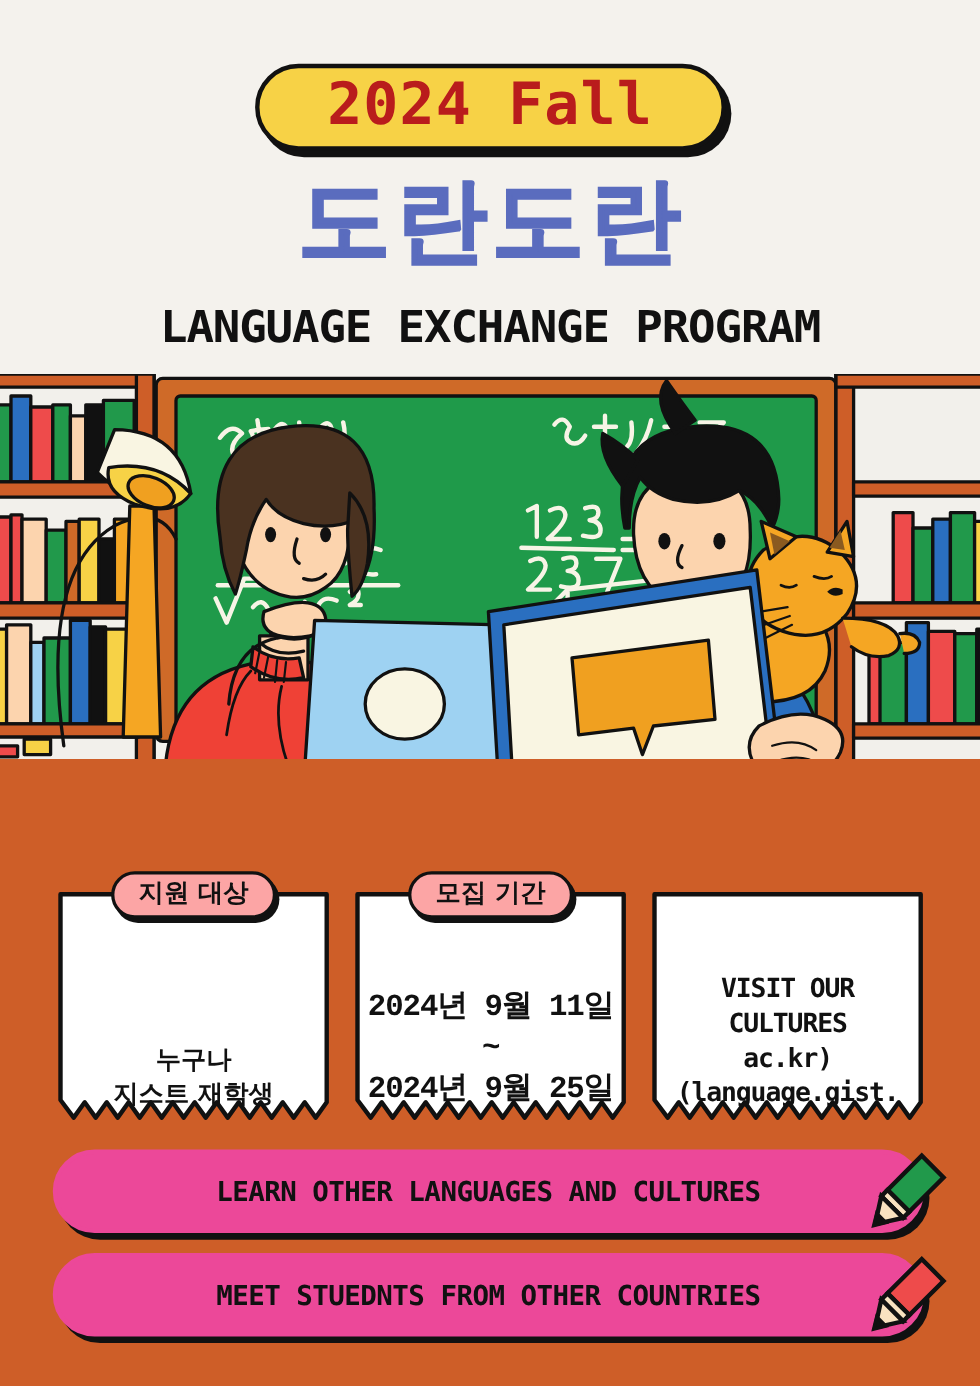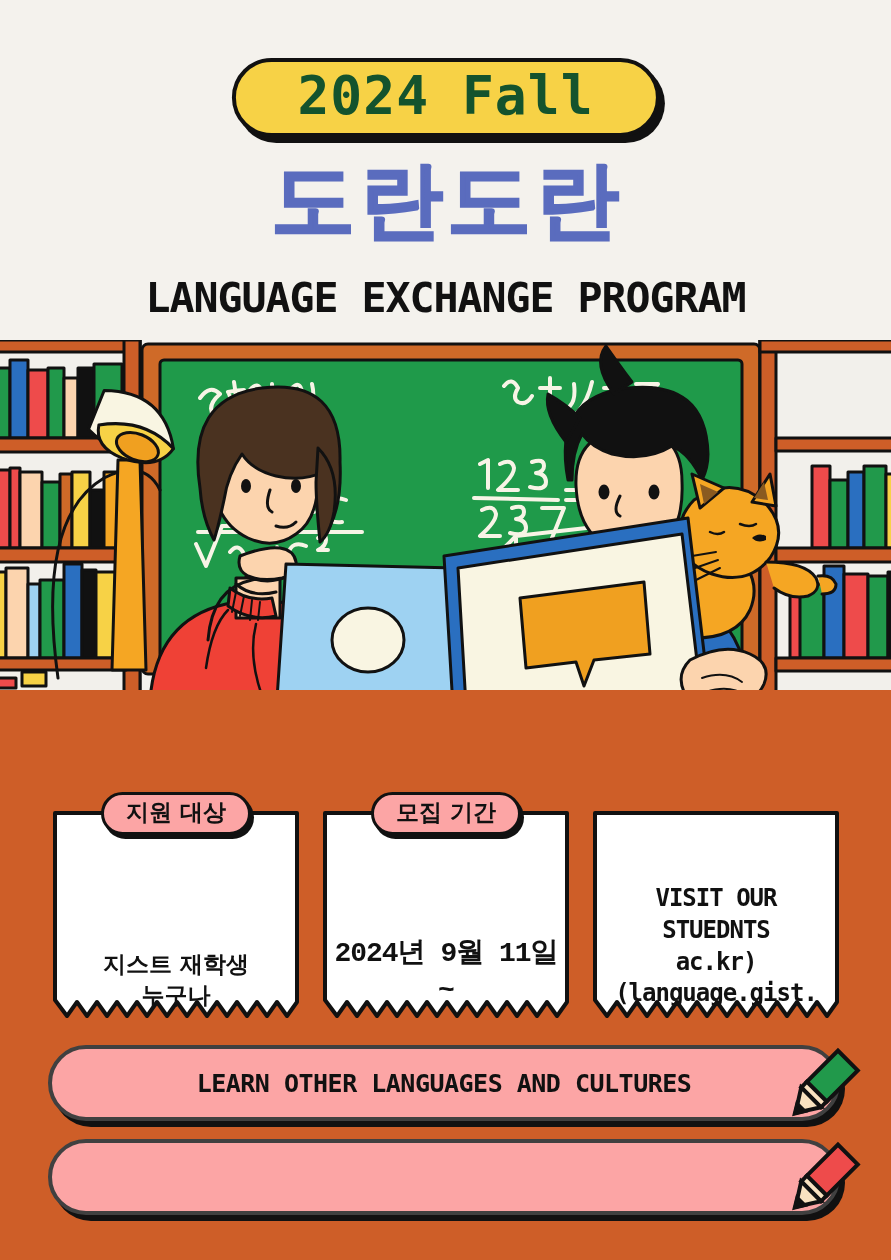--- a/index.html
+++ b/index.html
@@ -13,21 +13,21 @@
 
   
   .header{position:absolute;left:0;top:0;width:891px;height:340px;}
   .year-pill{
     position:absolute;left:50%;transform:translateX(-50%);top:58px;
     background:#f7d246;border:4px solid #111;border-radius:999px;
     padding:7px 62px 11px 62px;
     box-shadow:5px 6px 0 #111;
   }
   .year-pill span{
-    display:block;font-size:53px;line-height:1;font-weight:700;color:#14532d;
+    display:block;font-size:53px;line-height:1;font-weight:700;color:#b91c1c;
     letter-spacing:1px;font-family:"DejaVu Sans Mono","Liberation Mono",monospace;
   }
   .kr-title{
     position:absolute;left:3px;right:0;top:158px;text-align:center;
     font-size:84px;line-height:1;font-weight:700;color:#5a6cbe;
     letter-spacing:4px;
     font-family:"DejaVu Sans","Liberation Sans",sans-serif;
     -webkit-text-stroke:2px #5a6cbe;
   }
   .en-title{
@@ -68,21 +68,21 @@
   }
   .card-label span{
     font-size:23px;font-weight:700;color:#111;line-height:1.25;
     font-family:"DejaVu Sans","Liberation Sans",sans-serif;
   }
 
   
   .banners{position:absolute;left:48px;top:1045px;width:800px;z-index:6;}
   .banner{
     position:relative;width:784px;height:68px;margin-bottom:18px;
-    background:#fca5a5;border:4px solid #404040;border-radius:999px;
+    background:#ec4899;border:4px solid #ec4899;border-radius:999px;
     box-shadow:5px 6px 0 #111;
     display:flex;align-items:center;justify-content:center;
   }
   .banner span{
     font-size:25px;font-weight:700;color:#111;letter-spacing:-0.5px;
     font-family:"DejaVu Sans Mono","Liberation Mono",monospace;
   }
   .pencil{position:absolute;right:-28px;top:-6px;width:86px;height:86px;}
 </style>
 </head>
@@ -362,47 +362,48 @@
 
   <div class="lower"></div>
 
   <div class="cards">
 
     <div class="card">
       <svg class="card-body" viewBox="0 0 248 218" xmlns="http://www.w3.org/2000/svg">
         <path d="M3 3 L245 3 L245 192 L235 206 L225 192 L215 206 L205 192 L195 206 L185 192 L175 206 L165 192 L155 206 L145 192 L135 206 L125 192 L115 206 L105 192 L95 206 L85 192 L75 206 L65 192 L55 206 L45 192 L35 206 L25 192 L15 206 L3 190 Z" fill="#ffffff" stroke="#111" stroke-width="4" stroke-linejoin="round"></path>
       </svg>
       <div class="card-text kr">
+        <div>누구나</div>
         <div>지스트 재학생</div>
-        <div>누구나</div>
       </div>
       <div class="card-label">
         <span>지원 대상</span>
       </div>
     </div>
 
     <div class="card">
       <svg class="card-body" viewBox="0 0 248 218" xmlns="http://www.w3.org/2000/svg">
         <path d="M3 3 L245 3 L245 192 L235 206 L225 192 L215 206 L205 192 L195 206 L185 192 L175 206 L165 192 L155 206 L145 192 L135 206 L125 192 L115 206 L105 192 L95 206 L85 192 L75 206 L65 192 L55 206 L45 192 L35 206 L25 192 L15 206 L3 190 Z" fill="#ffffff" stroke="#111" stroke-width="4" stroke-linejoin="round"></path>
       </svg>
       <div class="card-text num">
         <div>2024년 9월 11일 ~</div>
+        <div>2024년 9월 25일</div>
       </div>
       <div class="card-label">
         <span>모집 기간</span>
       </div>
     </div>
 
     <div class="card">
       <svg class="card-body" viewBox="0 0 248 218" xmlns="http://www.w3.org/2000/svg">
         <path d="M3 3 L245 3 L245 192 L235 206 L225 192 L215 206 L205 192 L195 206 L185 192 L175 206 L165 192 L155 206 L145 192 L135 206 L125 192 L115 206 L105 192 L95 206 L85 192 L75 206 L65 192 L55 206 L45 192 L35 206 L25 192 L15 206 L3 190 Z" fill="#ffffff" stroke="#111" stroke-width="4" stroke-linejoin="round"></path>
       </svg>
       <div class="card-text en">
         <div>VISIT OUR</div>
-        <div>STUEDNTS</div>
+        <div>CULTURES</div>
         <div>ac.kr)</div>
         <div>(language.gist.</div>
       </div>
     </div>
 
   </div>
 
   <div class="banners">
 
     <div class="banner">
@@ -411,20 +412,21 @@
         <g transform="rotate(45 43 43)">
           <rect x="30" y="6" width="28" height="44" fill="#21994b" stroke="#111" stroke-width="4"></rect>
           <path d="M30 50 l28 0 l0 8 l-28 0 z" fill="#f9e2c0" stroke="#111" stroke-width="4"></path>
           <path d="M30 58 l28 0 l-14 22 z" fill="#f9e2c0" stroke="#111" stroke-width="4"></path>
           <path d="M38 72 l12 0 l-6 10 z" fill="#111" stroke="#111" stroke-width="3"></path>
         </g>
       </svg>
     </div>
 
     <div class="banner">
+      <span>MEET STUEDNTS FROM OTHER COUNTRIES</span>
       <svg class="pencil" viewBox="0 0 86 86" xmlns="http://www.w3.org/2000/svg">
         <g transform="rotate(45 43 43)">
           <rect x="30" y="6" width="28" height="44" fill="#ee4b4b" stroke="#111" stroke-width="4"></rect>
           <path d="M30 50 l28 0 l0 8 l-28 0 z" fill="#f9e2c0" stroke="#111" stroke-width="4"></path>
           <path d="M30 58 l28 0 l-14 22 z" fill="#f9e2c0" stroke="#111" stroke-width="4"></path>
           <path d="M38 72 l12 0 l-6 10 z" fill="#111" stroke="#111" stroke-width="3"></path>
         </g>
       </svg>
     </div>
 

